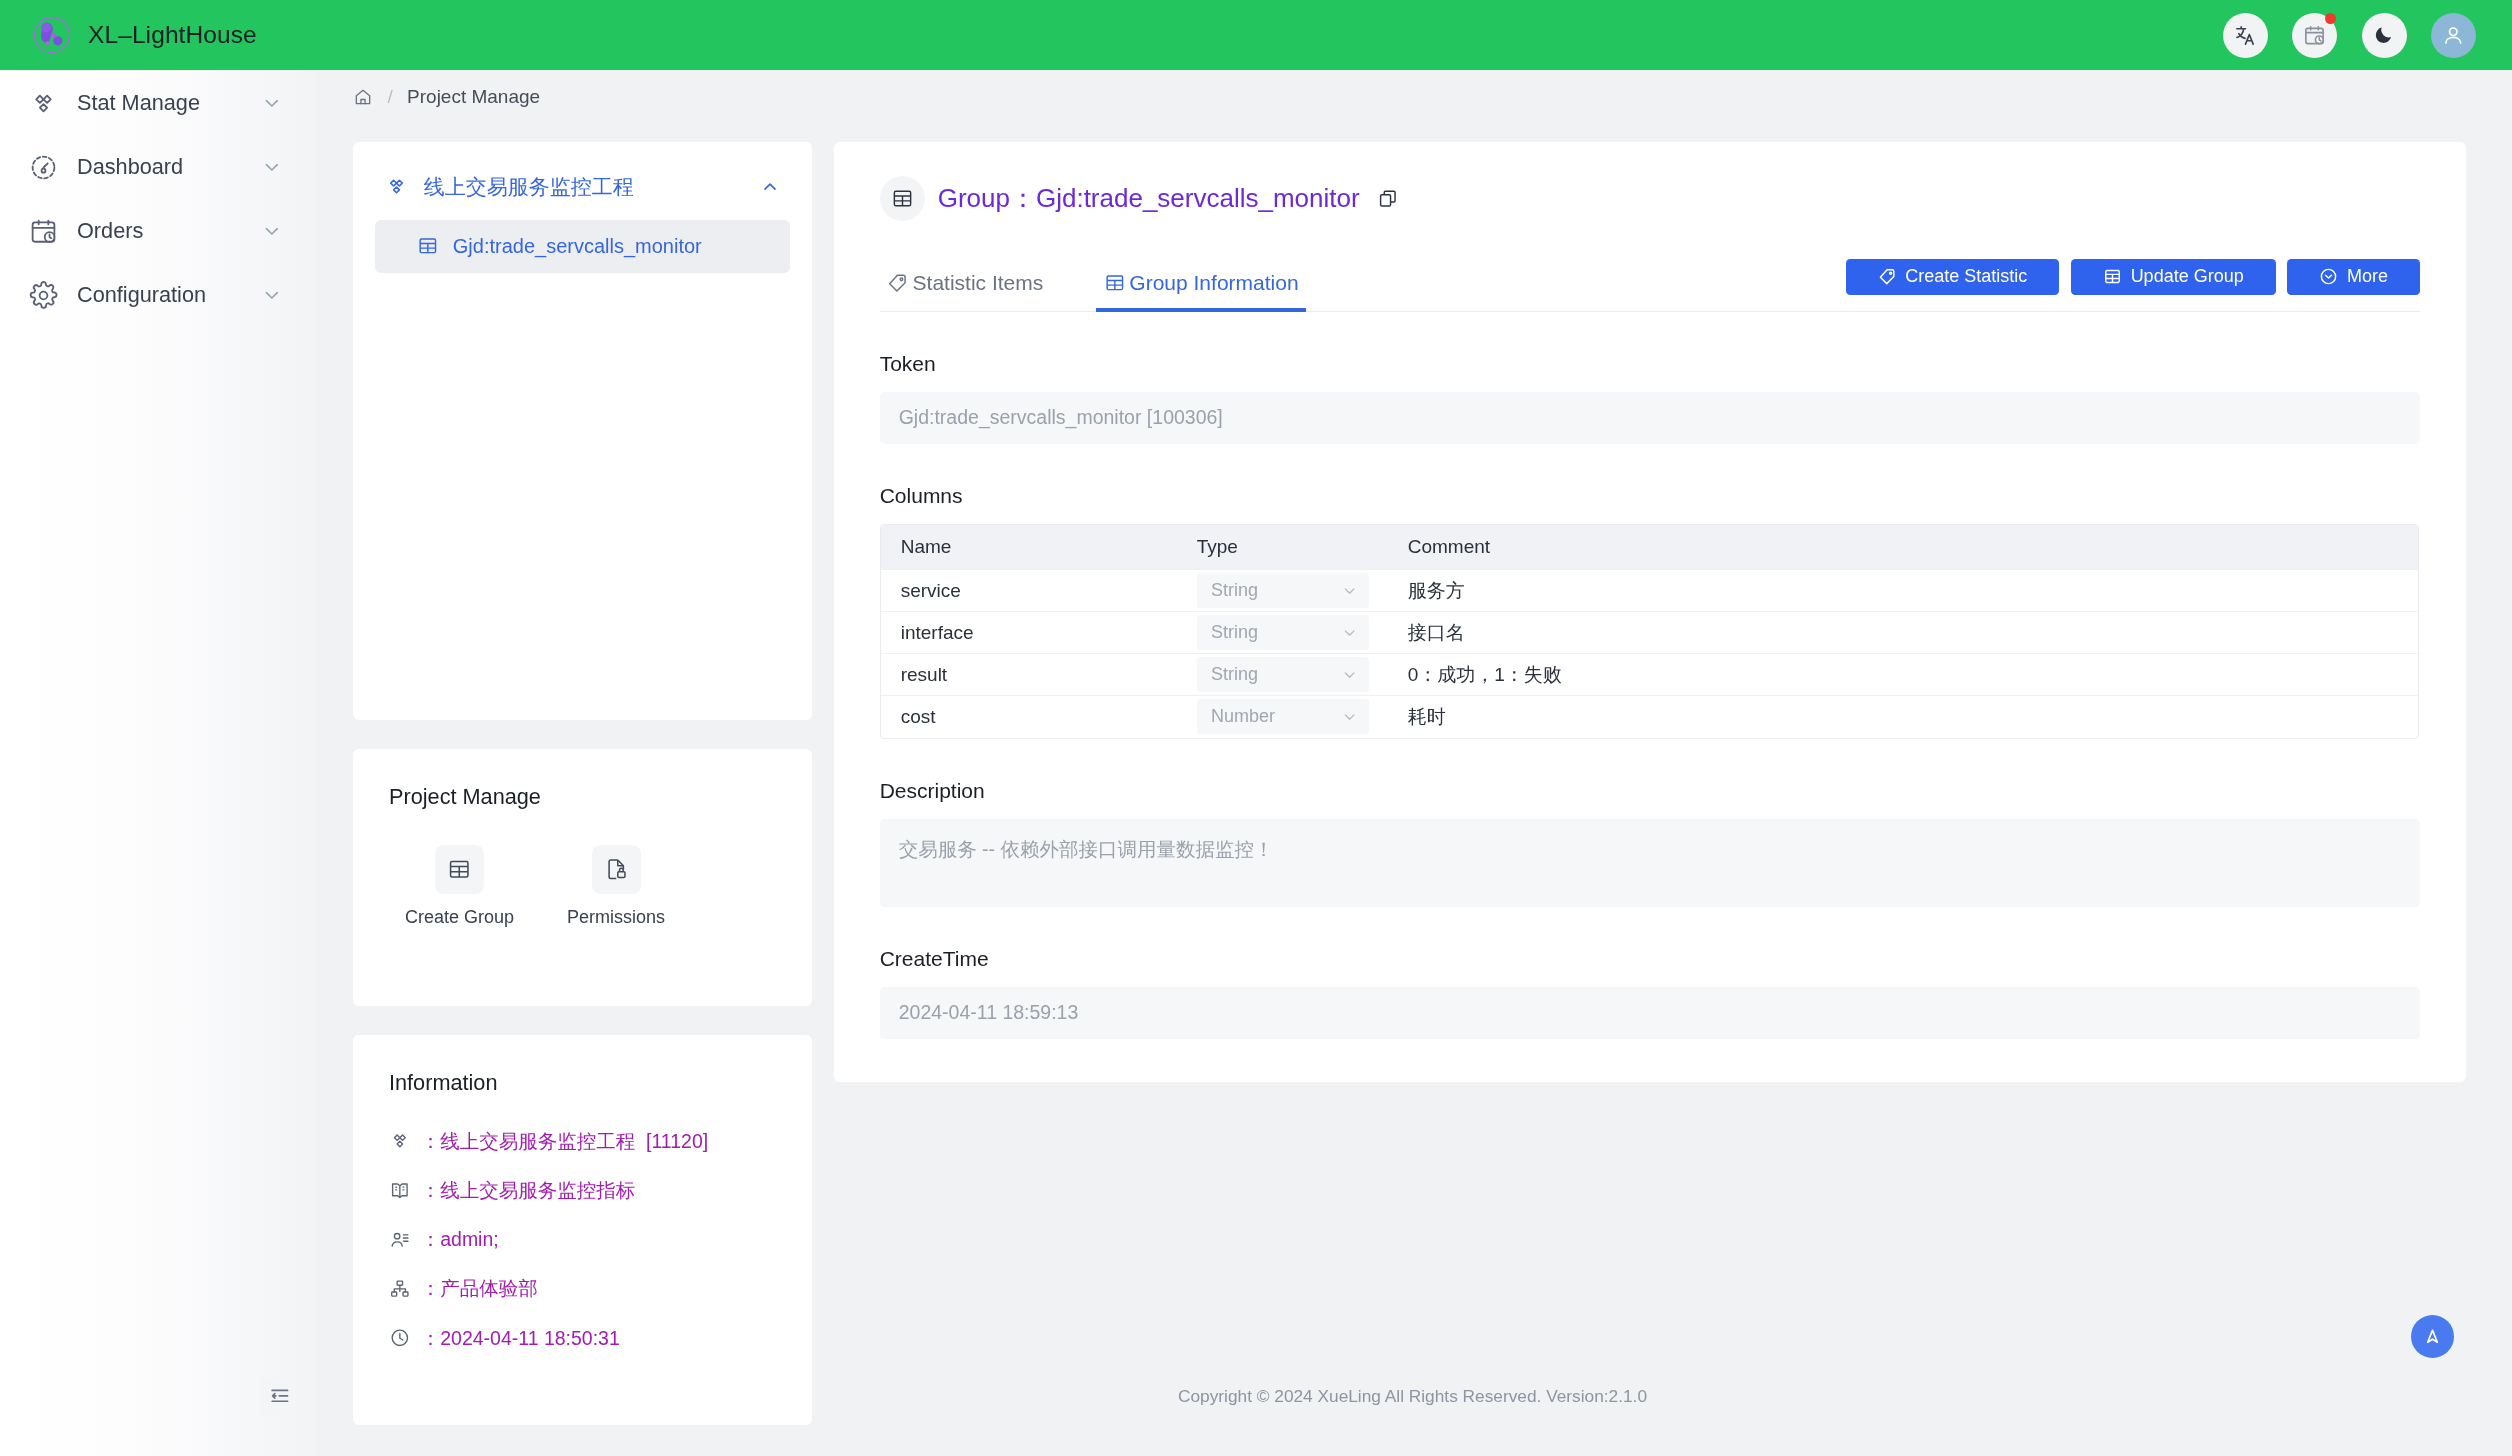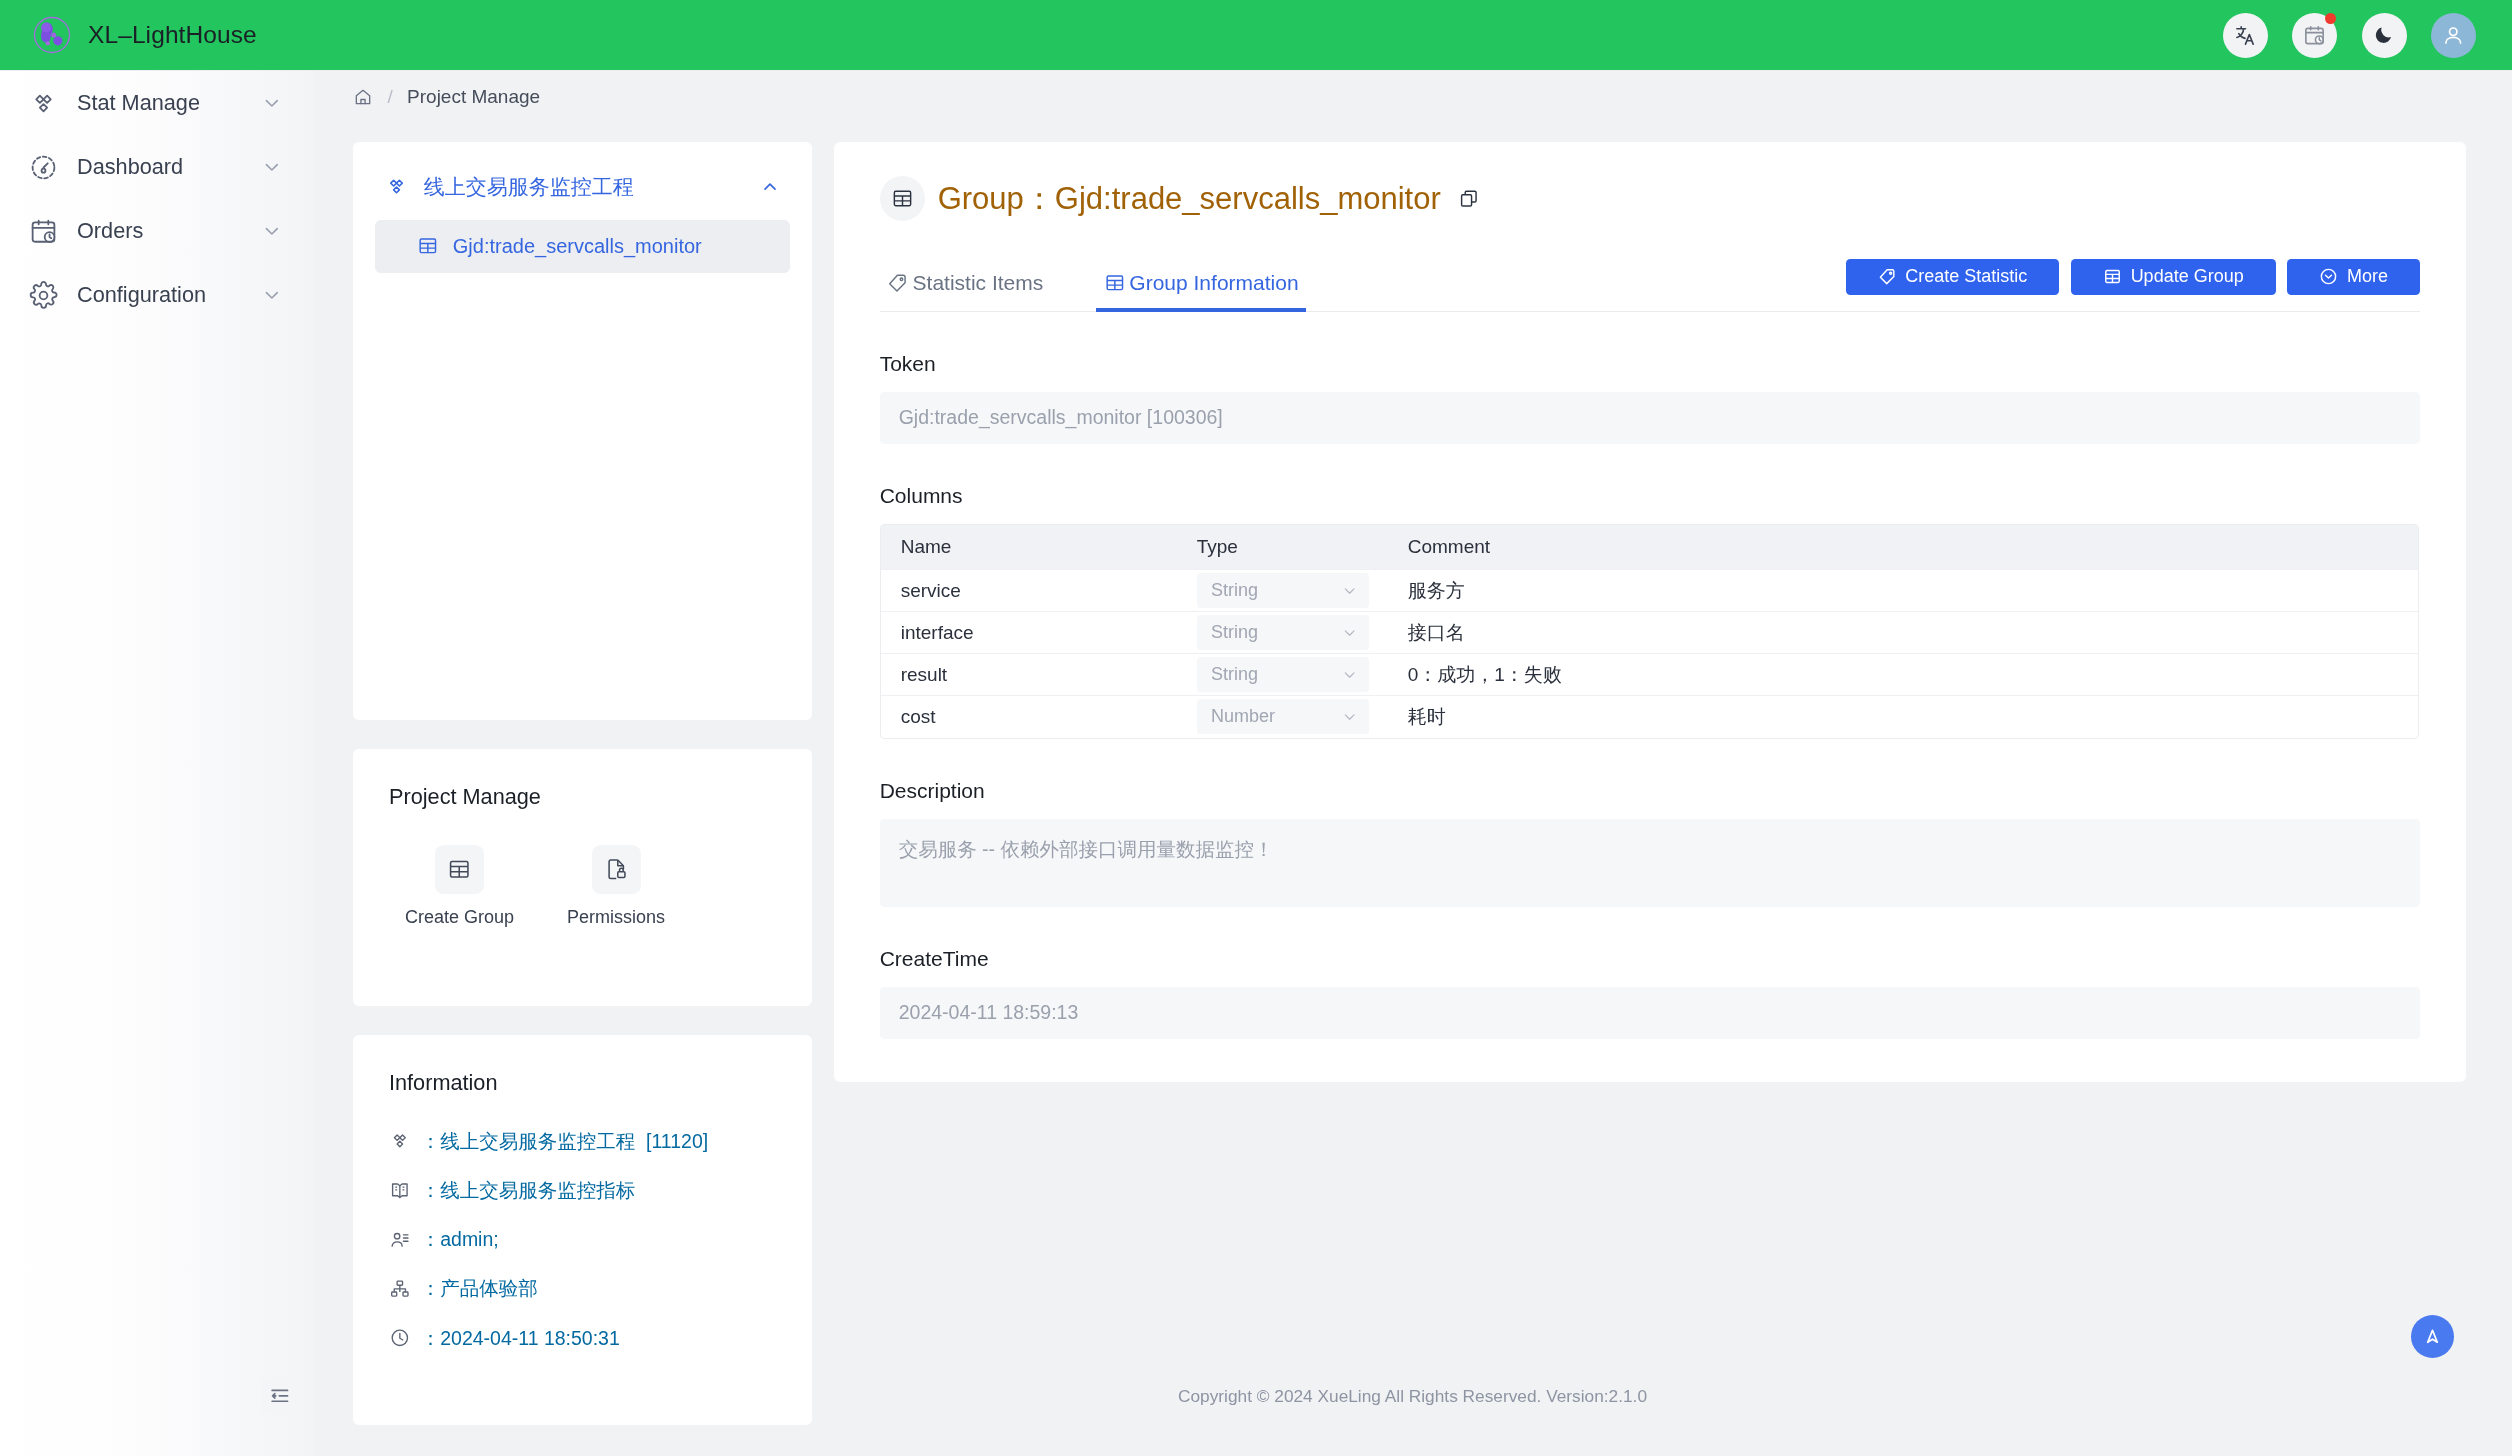--- a/index.html
+++ b/index.html
@@ -94,32 +94,32 @@
   .pm-tile {
     width: 49px; height: 49px; border-radius: 8.7px; background: #f4f5f7;
     display: flex; align-items: center; justify-content: center; color: #424a59;
   }
   .pm-label { font-size: 18px; color: #394150; }
 
   .info-card { height: 390px; padding: 35px 36px 0 36px; }
   .info-list { margin-top: 29px; display: flex; flex-direction: column; gap: 17.3px; }
   .info-row { display: flex; align-items: center; gap: 10px; height: 32px; }
   .info-ico { width: 21.7px; height: 21.7px; flex: 0 0 21.7px; color: #5b6272; }
-  .info-txt { font-size: 19.5px; color: #0369a1; white-space: pre; }
+  .info-txt { font-size: 19.5px; color: #a21caf; white-space: pre; }
 
   
   .col-main { flex: 1; }
   .main-card { background: #ffffff; border-radius: 5.8px; padding: 29px 46px 43px 46px; min-height: 917px; }
 
   .group-head { display: flex; align-items: center; gap: 13px; height: 55px; }
   .group-head-icon {
     width: 45px; height: 45px; border-radius: 50%; background: #f3f4f6;
     display: flex; align-items: center; justify-content: center; color: #2c3340;
   }
-  .group-head-text { font-size: 31px; color: #a16207; }
+  .group-head-text { font-size: 26px; color: #6d28d9; }
   .copy-ico { width: 21.7px; height: 21.7px; color: #2c3340; cursor: pointer; margin-left: 4.3px; }
 
   .tabs-bar {
     margin-top: 24.5px; position: relative;
     border-bottom: 1.4px solid #e9ebef; display: flex; align-items: flex-end; height: 61px;
   }
   .tab {
     display: flex; align-items: center; gap: 4px; padding: 0 7.2px 16px 7.2px;
     margin-right: 46px; font-size: 21px; color: #6a7383; cursor: pointer; position: relative; margin-top: 7px;
   }

